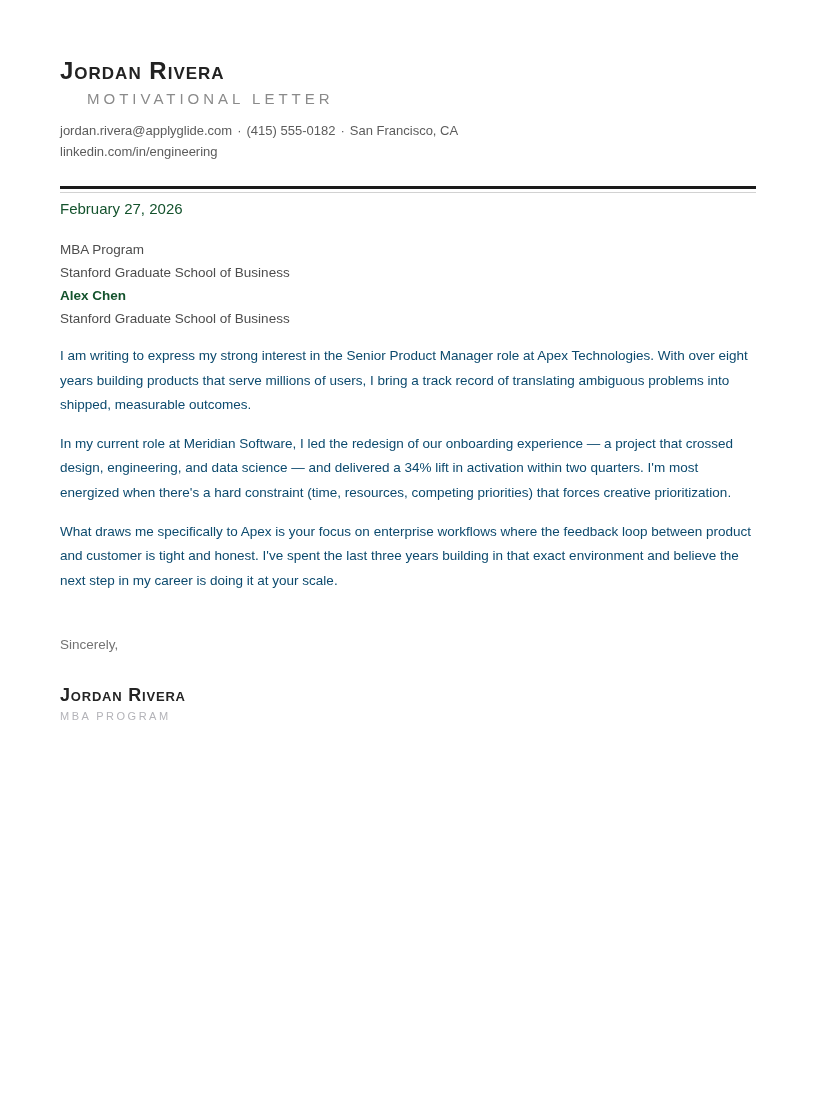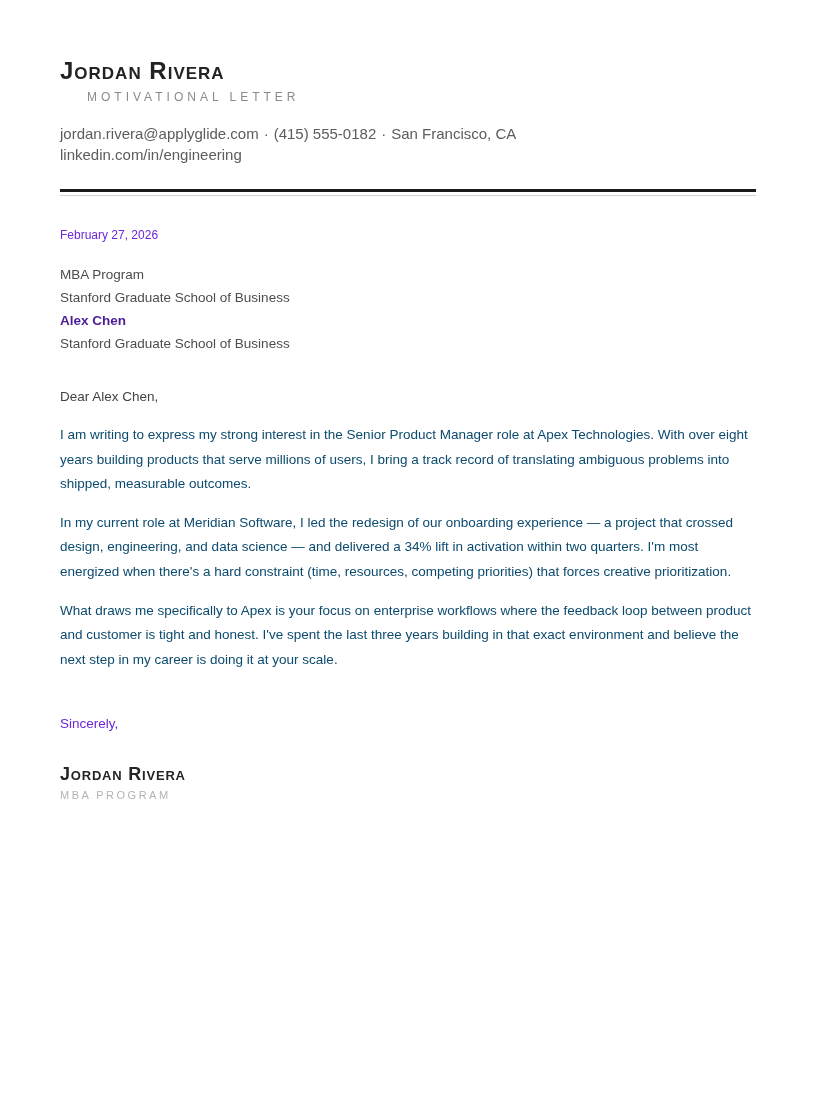--- a/index.html
+++ b/index.html
@@ -22,72 +22,72 @@
   .header-name {
     font-size: 24px;
     font-weight: 700;
     font-variant: small-caps;
     letter-spacing: 1px;
     color: #222222;
     line-height: 1.1;
   }
   .header-subtitle {
     margin-top: 6px;
-    font-size: 12px;
+    font-size: 15px;
     font-weight: 400;
     letter-spacing: 4px;
     text-transform: uppercase;
     color: #8a8a8a;
     padding-left: 27px;
   }
   .contact-block {
-    margin-top: 19px;
-    font-size: 15px;
+    margin-top: 13px;
+    font-size: 13px;
     color: #5c5c5c;
     line-height: 21px;
   }
   .contact-sep { margin: 0 5px; color: #5c5c5c; }
 
   
   .head-rule { margin-top: 24px; }
   .rule-thick { height: 3px; background: #1a1a1a; }
   .rule-thin  { height: 1px; background: #d2d2d2; margin-top: 3px; }
 
   
   .date {
-    margin-top: 32px;
-    font-size: 12px;
-    color: #6d28d9;
+    margin-top: 7px;
+    font-size: 15px;
+    color: #14532d;
   }
   .address {
     margin-top: 22px;
     font-size: 13.5px;
     line-height: 22.7px;
     color: #4d4d4d;
   }
-  .address .recipient-name { font-weight: 700; color: #4c1d95; }
+  .address .recipient-name { font-weight: 700; color: #14532d; }
 
   .greeting {
     margin-top: 30px;
     font-size: 13.5px;
     color: #424242;
     line-height: 24px;
   }
   .body-paragraph {
     margin-top: 15px;
     font-size: 13.5px;
     line-height: 24.3px;
     color: #0c4a6e;
   }
   .body-paragraph.first { margin-top: 14px; }
 
   .closing {
     margin-top: 40px;
     font-size: 13.5px;
-    color: #6d28d9;
+    color: #737373;
     line-height: 24px;
   }
 
   
   .sig-name {
     margin-top: 28px;
     font-size: 18px;
     font-weight: 700;
     font-variant: small-caps;
     letter-spacing: 0.8px;
@@ -129,21 +129,20 @@
   <main>
     <div class="date">February 27, 2026</div>
 
     <div class="address">
       <div>MBA Program</div>
       <div>Stanford Graduate School of Business</div>
       <div class="recipient-name">Alex Chen</div>
       <div>Stanford Graduate School of Business</div>
     </div>
 
-    <p class="greeting">Dear Alex Chen,</p>
 
     <p class="body-paragraph first">I am writing to express my strong interest in the Senior Product Manager role at Apex Technologies. With over eight years building products that serve millions of users, I bring a track record of translating ambiguous problems into shipped, measurable outcomes.</p>
 
     <p class="body-paragraph">In my current role at Meridian Software, I led the redesign of our onboarding experience — a project that crossed design, engineering, and data science — and delivered a 34% lift in activation within two quarters. I'm most energized when there's a hard constraint (time, resources, competing priorities) that forces creative prioritization.</p>
 
     <p class="body-paragraph">What draws me specifically to Apex is your focus on enterprise workflows where the feedback loop between product and customer is tight and honest. I've spent the last three years building in that exact environment and believe the next step in my career is doing it at your scale.</p>
 
 
     <p class="closing">Sincerely,</p>
 

